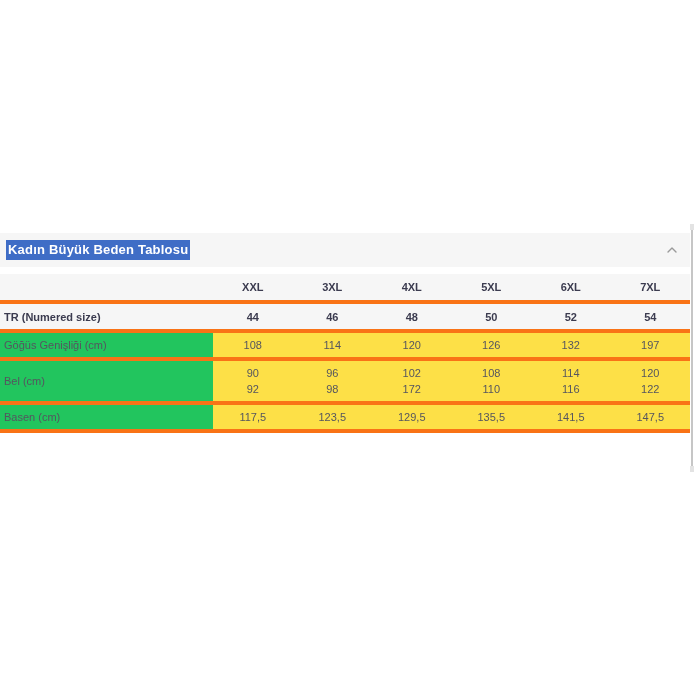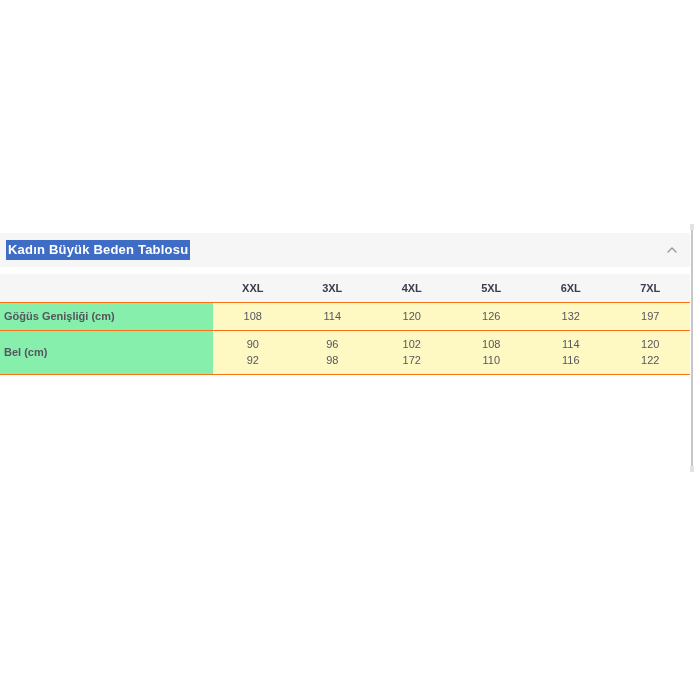--- a/index.html
+++ b/index.html
@@ -40,43 +40,43 @@
     cursor:pointer;
   }
   table.size-table {
     width:690px;
     border-collapse:collapse;
     table-layout:fixed;
     font-size:11px;
   }
   table.size-table col.label-col { width:213px; }
   table.size-table th, table.size-table td {
-    border-bottom:1px solid #f97316;
+    border-bottom:4px solid #f97316;
     padding:0 4px;
     vertical-align:middle;
   }
   table.size-table thead th {
     background:#f6f6f6;
     height:28px;
     font-weight:bold;
     color:#3b3b4f;
     text-align:center;
   }
   table.size-table thead th.label-cell { text-align:left; }
   td.label-cell {
-    background:#86efac;
+    background:#22c55e;
     text-align:left;
     padding-left:8px;
     color:#55555f;
-    font-weight:bold;
+    font-weight:normal;
   }
   td.value-cell {
     text-align:center;
     color:#55555f;
-    background:#fef9c3;
+    background:#fde047;
   }
   tr.bold-row td {
     background:#f6f6f6 !important;
     font-weight:bold;
     color:#3b3b4f;
   }
   tr.bold-row td.label-cell { font-weight:bold; color:#3b3b4f; }
   td .line { line-height:16px; }
   .scrollbar-line {
     position:absolute;
@@ -123,20 +123,29 @@
           <th class="label-cell"></th>
           <th>XXL</th>
           <th>3XL</th>
           <th>4XL</th>
           <th>5XL</th>
           <th>6XL</th>
           <th>7XL</th>
         </tr>
       </thead>
     <tbody>
+        <tr class="bold-row" style="height: 29px;">
+          <td class="label-cell">TR (Numered size)</td>
+          <td class="value-cell">44</td>
+          <td class="value-cell">46</td>
+          <td class="value-cell">48</td>
+          <td class="value-cell">50</td>
+          <td class="value-cell">52</td>
+          <td class="value-cell">54</td>
+        </tr>
         <tr style="height: 28px;">
           <td class="label-cell">Göğüs Genişliği (cm)</td>
           <td class="value-cell">108</td>
           <td class="value-cell">114</td>
           <td class="value-cell">120</td>
           <td class="value-cell">126</td>
           <td class="value-cell">132</td>
           <td class="value-cell">197</td>
         </tr>
         <tr style="height: 44px; padding-left: 24px;">
@@ -159,18 +168,27 @@
           </td>
           <td class="value-cell">
             <div class="line">114</div>
             <div class="line">116</div>
           </td>
           <td class="value-cell">
             <div class="line">120</div>
             <div class="line">122</div>
           </td>
         </tr>
+        <tr style="height: 28px;">
+          <td class="label-cell">Basen (cm)</td>
+          <td class="value-cell">117,5</td>
+          <td class="value-cell">123,5</td>
+          <td class="value-cell">129,5</td>
+          <td class="value-cell">135,5</td>
+          <td class="value-cell">141,5</td>
+          <td class="value-cell">147,5</td>
+        </tr>
       </tbody>
   </table>
 
 </div>
 
 <div class="scrollbar-line"></div>
 
 </body></html>

